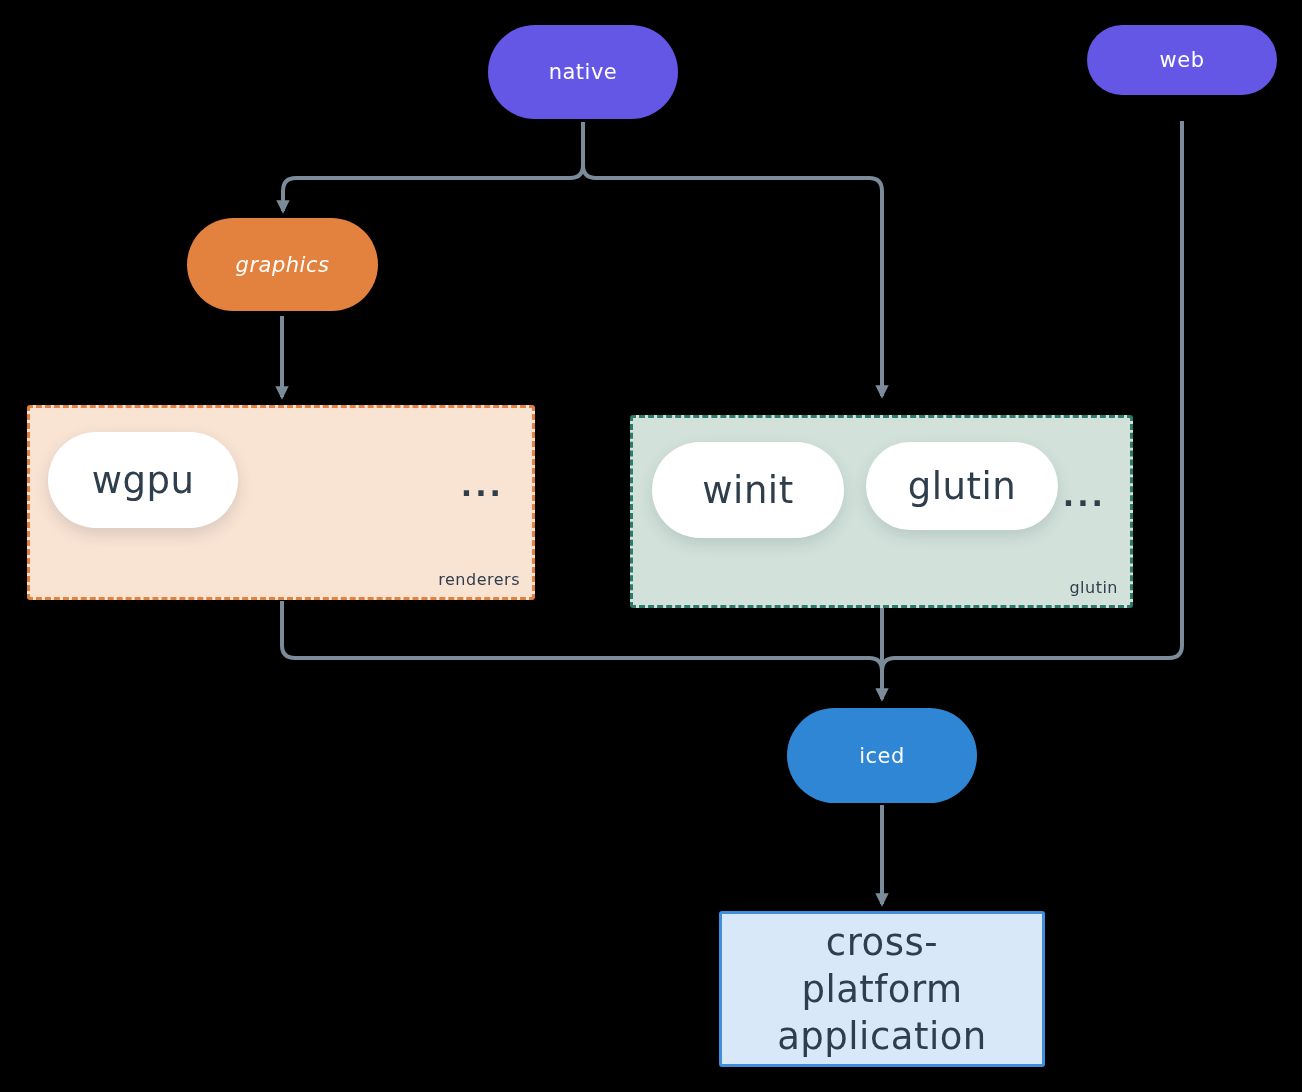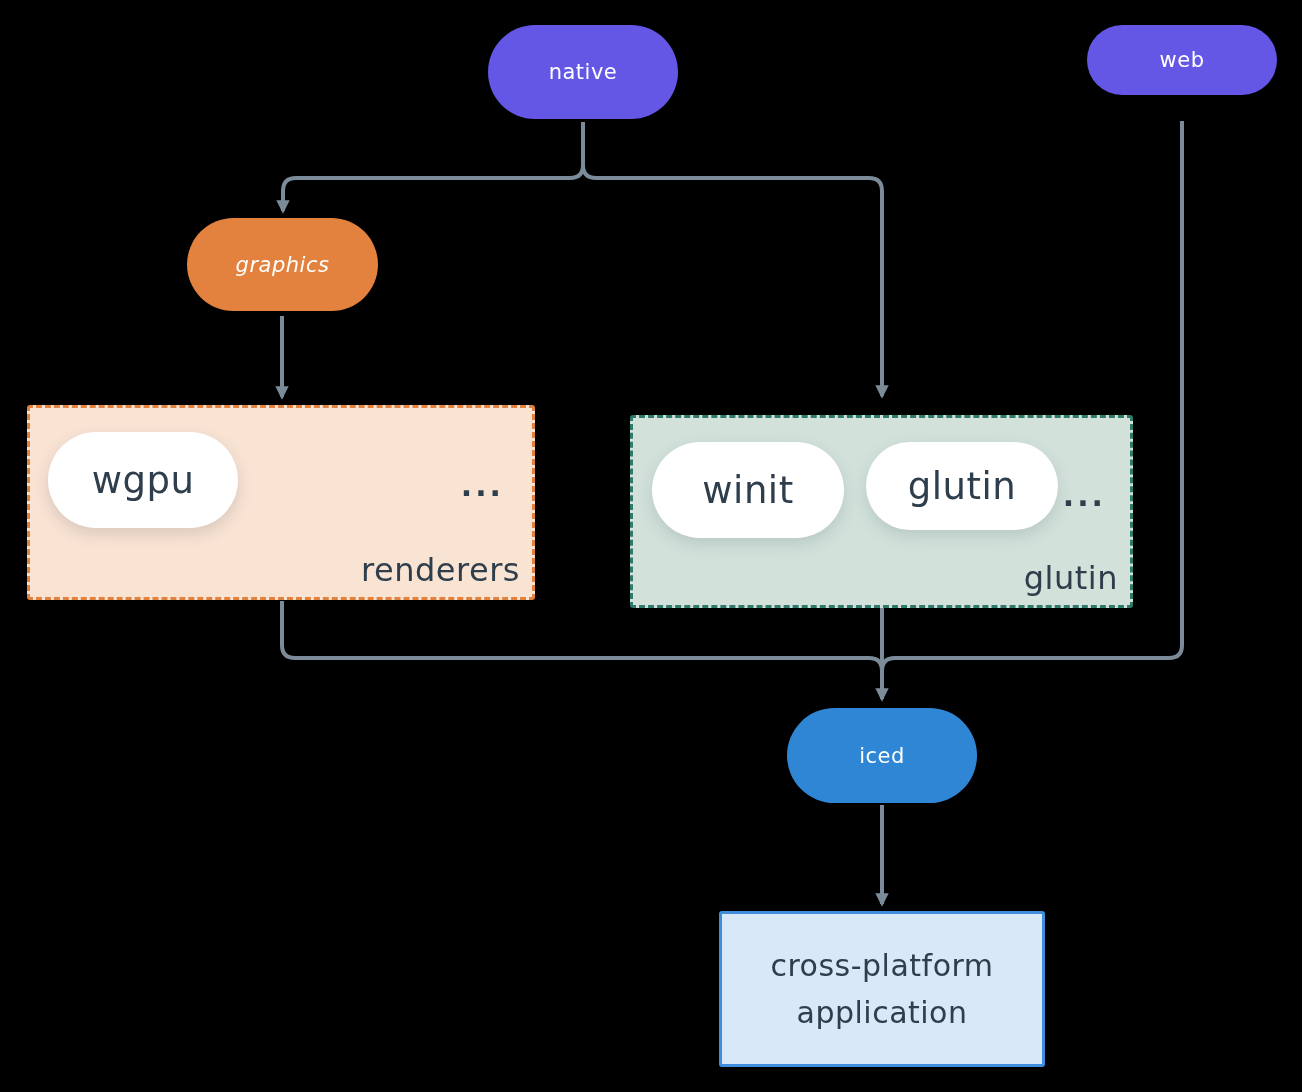--- a/index.html
+++ b/index.html
@@ -100,37 +100,37 @@
     letter-spacing: 3px;
     color: var(--text-dark);
   }
   #group-renderers .dots { right: 28px; }
   #group-shells    .dots { right: 24px; }
 
   .group-label {
     position: absolute;
     right: 12px;
     bottom: 8px;
-    font-size: 32px;
+    font-size: 16px;
     color: var(--text-dark);
     letter-spacing: 0.5px;
   }
 
   #node-application {
     position: absolute;
     left: 719px; top: 911px; width: 326px; height: 156px;
     background: var(--app-bg);
     border: 3px solid var(--app-border);
     border-radius: 3px;
     display: flex;
     align-items: center;
     justify-content: center;
     text-align: center;
     padding: 0 48px;
-    font-size: 30px;
+    font-size: 37px;
     line-height: 47px;
     letter-spacing: 0.5px;
     color: var(--text-dark);
   }
 </style>
 </head>
 <body>
 
 <div id="canvas">
 

